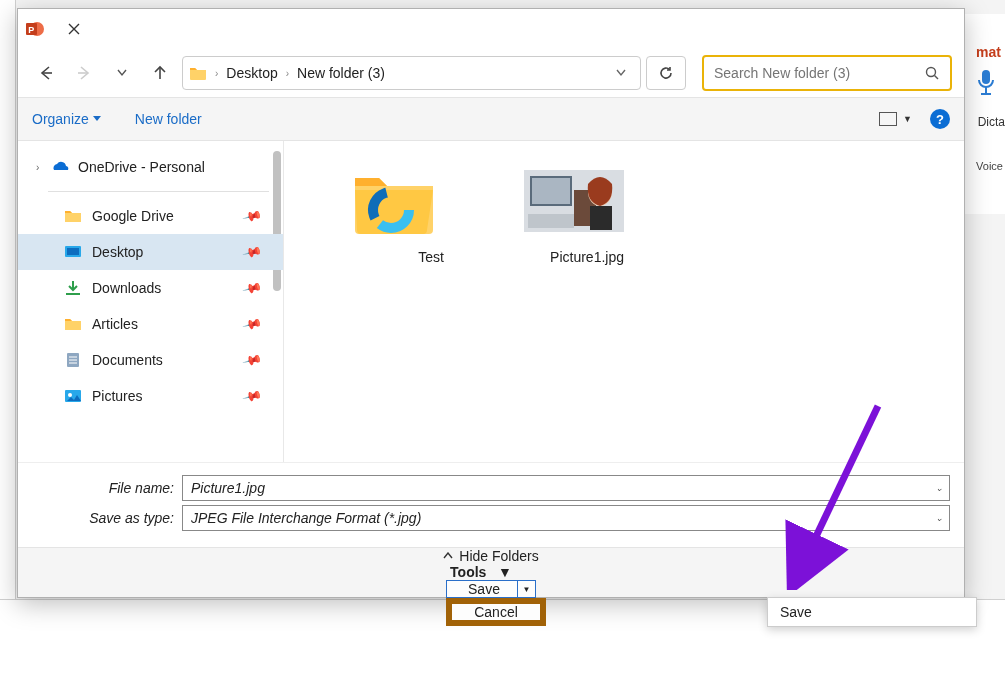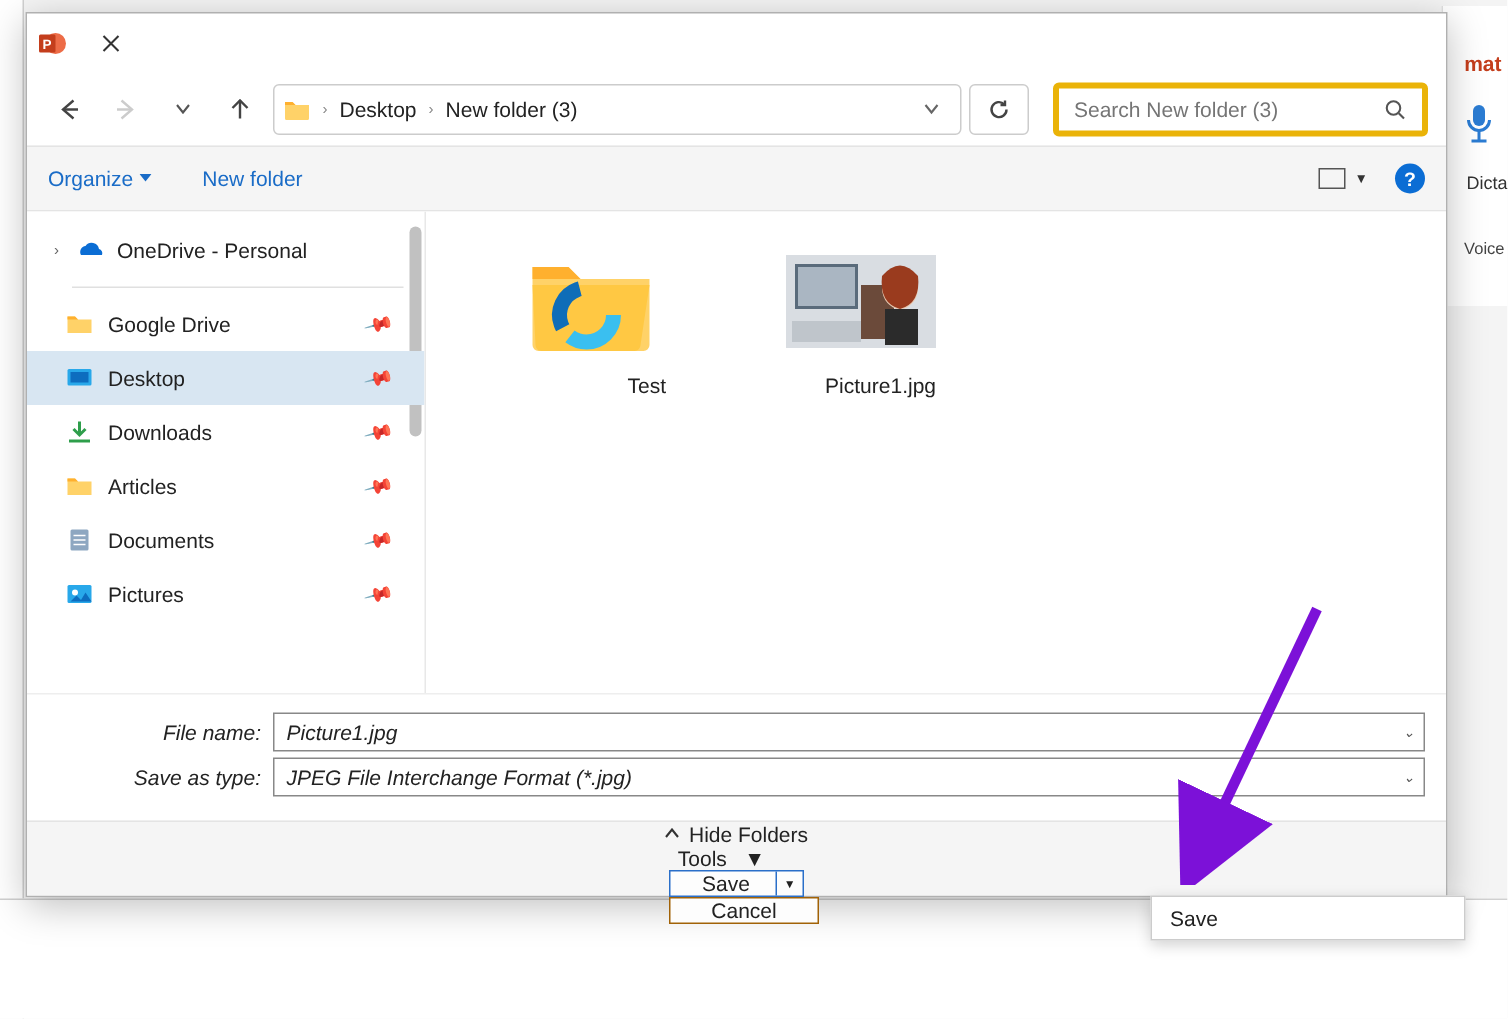--- a/index.html
+++ b/index.html
@@ -1,20 +1,20 @@
 <!DOCTYPE html>
 <html><head>
 <meta charset="utf-8">
 <style>
 * { box-sizing: border-box; margin: 0; padding: 0; font-family: "Segoe UI", Arial, sans-serif; }
 body { background: #fff; width: 1005px; height: 679px; overflow: hidden; position: relative; }
 
 
 .bg-layer { position: absolute; inset: 0; background: #f4f4f4; }
-.bg-ribbon-right { position: absolute; right: 0; top: 4px; width: 44px; height: 200px; background: #fff; border-left: 1px solid #e0e0e0; padding-top: 30px; text-align: center; }
+.bg-ribbon-right { position: absolute; right: 0; top: 14px; width: 44px; height: 200px; background: #fff; border-left: 1px solid #e0e0e0; padding-top: 30px; text-align: center; }
 .bg-ribbon-right .fmt { position: absolute; right: 4px; top: 30px; color: #c43e1c; font-size: 14px; font-weight: bold; }
 .bg-strip-left { position: absolute; left: 0; top: 0; width: 16px; height: 679px; background: #fff; border-right: 1px solid #d0d0d0; }
 .bg-bottom { position: absolute; left: 0; bottom: 0; right: 0; height: 80px; background: #fff; border-top: 1px solid #d0d0d0; }
 .bg-voice { position: absolute; right: 2px; top: 160px; font-size: 11px; color: #444; }
 .bg-dict { position: absolute; right: 0; top: 115px; font-size: 12px; color: #333; }
 .bg-mic { position: absolute; right: 8px; top: 68px; }
 
 
 .dialog { position: absolute; left: 17px; top: 8px; width: 948px; height: 590px; background: #fff; border: 1px solid #b0b0b0; box-shadow: 0 6px 24px rgba(0,0,0,0.25); display: flex; flex-direction: column; }
 
@@ -27,21 +27,21 @@
 
 .navrow { height: 48px; display: flex; align-items: center; padding: 0 12px; gap: 6px; }
 .navbtn { width: 32px; height: 32px; display: flex; align-items: center; justify-content: center; color: #555; border-radius: 4px; cursor: pointer; }
 .navbtn.disabled { color: #bbb; }
 .breadcrumb-box { flex: 1; height: 34px; border: 1px solid #ccc; border-radius: 4px; display: flex; align-items: center; padding: 0 6px; background: #fff; }
 .breadcrumb-box .folder-ico { margin-right: 6px; }
 .breadcrumb-box .crumb { font-size: 14px; color: #222; padding: 4px 6px; cursor: pointer; }
 .breadcrumb-box .sep { color: #888; font-size: 10px; padding: 0 2px; }
 .breadcrumb-box .dd { margin-left: auto; font-size: 10px; color: #666; padding: 0 8px; cursor: pointer; }
 .refresh-btn { width: 40px; height: 34px; border: 1px solid #ccc; border-radius: 4px; display: flex; align-items: center; justify-content: center; cursor: pointer; margin-left: -1px; }
-.search-box { width: 250px; height: 36px; border: 4px solid #eab308; border-radius: 4px; display: flex; align-items: center; padding: 0 10px; margin-left: 10px; }
+.search-box { width: 250px; height: 36px; border: 2px solid #eab308; border-radius: 4px; display: flex; align-items: center; padding: 0 10px; margin-left: 10px; }
 .search-box input { border: none; outline: none; flex: 1; font-size: 14px; color: #555; background: transparent; }
 .search-box .si { color: #555; }
 
 
 .toolbarrow { height: 44px; background: #f5f5f5; border-top: 1px solid #e4e4e4; border-bottom: 1px solid #e4e4e4; display: flex; align-items: center; padding: 0 14px; }
 .toolbarrow .org { color: #1a6cc7; font-size: 14px; cursor: pointer; display: flex; align-items: center; gap: 4px; }
 .toolbarrow .nf { color: #1a6cc7; font-size: 14px; margin-left: 34px; cursor: pointer; }
 .toolbarrow .spacer { flex: 1; }
 .toolbarrow .viewbtn { width: 18px; height: 14px; border: 1px solid #555; margin-right: 2px; }
 .toolbarrow .viewdd { font-size: 9px; color: #333; margin-left: 4px; margin-right: 18px; cursor: pointer; }
@@ -50,40 +50,40 @@
 
 .body { flex: 1; display: flex; overflow: hidden; background: #fff; }
 .sidebar { width: 266px; border-right: 1px solid #e8e8e8; padding-top: 8px; position: relative; overflow: hidden; }
 .sidebar .scrollthumb { position: absolute; right: 2px; top: 10px; width: 8px; height: 140px; background: #c1c1c1; border-radius: 4px; }
 .tree-item { display: flex; align-items: center; height: 36px; padding-left: 18px; font-size: 14px; color: #222; cursor: pointer; position: relative; }
 .tree-item .chev { width: 14px; font-size: 10px; color: #666; }
 .tree-item .ico { width: 20px; margin-right: 8px; display: flex; align-items: center; }
 .tree-item .pin { position: absolute; right: 22px; color: #888; font-size: 13px; transform: rotate(30deg); }
 .tree-divider { height: 1px; background: #e0e0e0; margin: 6px 14px 6px 30px; }
 .tree-item.selected { background: #d8e6f2; }
-.tree-item.sub { padding-left: 26px; }
+.tree-item.sub { padding-left: 46px; }
 
 .content { flex: 1; padding: 20px; display: flex; gap: 40px; align-items: flex-start; }
 .file-item { display: flex; flex-direction: column; align-items: flex-end; width: 140px; cursor: pointer; }
 .file-item .thumb { width: 100px; height: 80px; margin-bottom: 8px; display: flex; align-items: center; justify-content: center; }
 .file-item .label { font-size: 14px; color: #222; text-align: center; }
 
 
 .form-area { padding: 8px 14px 12px 14px; border-top: 1px solid #eee; font-style: italic; }
 .form-row { display: flex; align-items: center; margin: 4px 0; }
 .form-row label { width: 150px; text-align: right; font-size: 14px; color: #222; padding-right: 8px; }
 .form-row .combo { flex: 1; height: 26px; border: 1px solid #888; background: #fff; display: flex; align-items: center; padding: 0 8px; font-size: 14px; color: #222; cursor: text; position: relative; }
 .form-row .combo .dd { position: absolute; right: 6px; font-size: 9px; color: #555; cursor: pointer; }
 
 
 .footer { height: 50px; background: #f5f5f5; border-top: 1px solid #e4e4e4; display: flex; align-items: center; padding: 0 14px; flex-direction: column; }
 .footer .hide { font-size: 14px; color: #222; cursor: pointer; display: flex; align-items: center; gap: 6px; }
 .footer .spacer { flex: 1; }
-.footer .tools { font-size: 14px; color: #222; margin-right: 20px; cursor: pointer; }
-.footer .btn { height: 30px; border: 1px solid #a16207; background: #fdfdfd; font-size: 14px; color: #222; cursor: pointer; display: flex; align-items: center; justify-content: center; }
+.footer .tools { font-size: 14px; color: #222; margin-right: 20px; cursor: pointer; font-weight: bold; }
+.footer .btn { height: 30px; border: 6px solid #a16207; background: #fdfdfd; font-size: 14px; color: #222; cursor: pointer; display: flex; align-items: center; justify-content: center; }
 .footer .save-btn { width: 90px; border: 1px solid #2a6fc9; position: relative; }
 .footer .save-btn .dd { position: absolute; right: 0; top: 0; bottom: 0; width: 18px; border-left: 1px solid #2a6fc9; display: flex; align-items: center; justify-content: center; font-size: 8px; }
 .footer .cancel-btn { width: 100px; margin-left: 10px; }
 
 
 .save-menu { position: absolute; right: 28px; top: 597px; width: 210px; background: #fff; border: 1px solid #ccc; box-shadow: 0 3px 10px rgba(0,0,0,0.18); z-index: 40; }
 .save-menu .mi { padding: 6px 12px; font-size: 14px; color: #222; cursor: pointer; }
 .save-menu .mi.highlight { border: 4px solid #7c11d8; padding: 4px 10px; }
 
 

